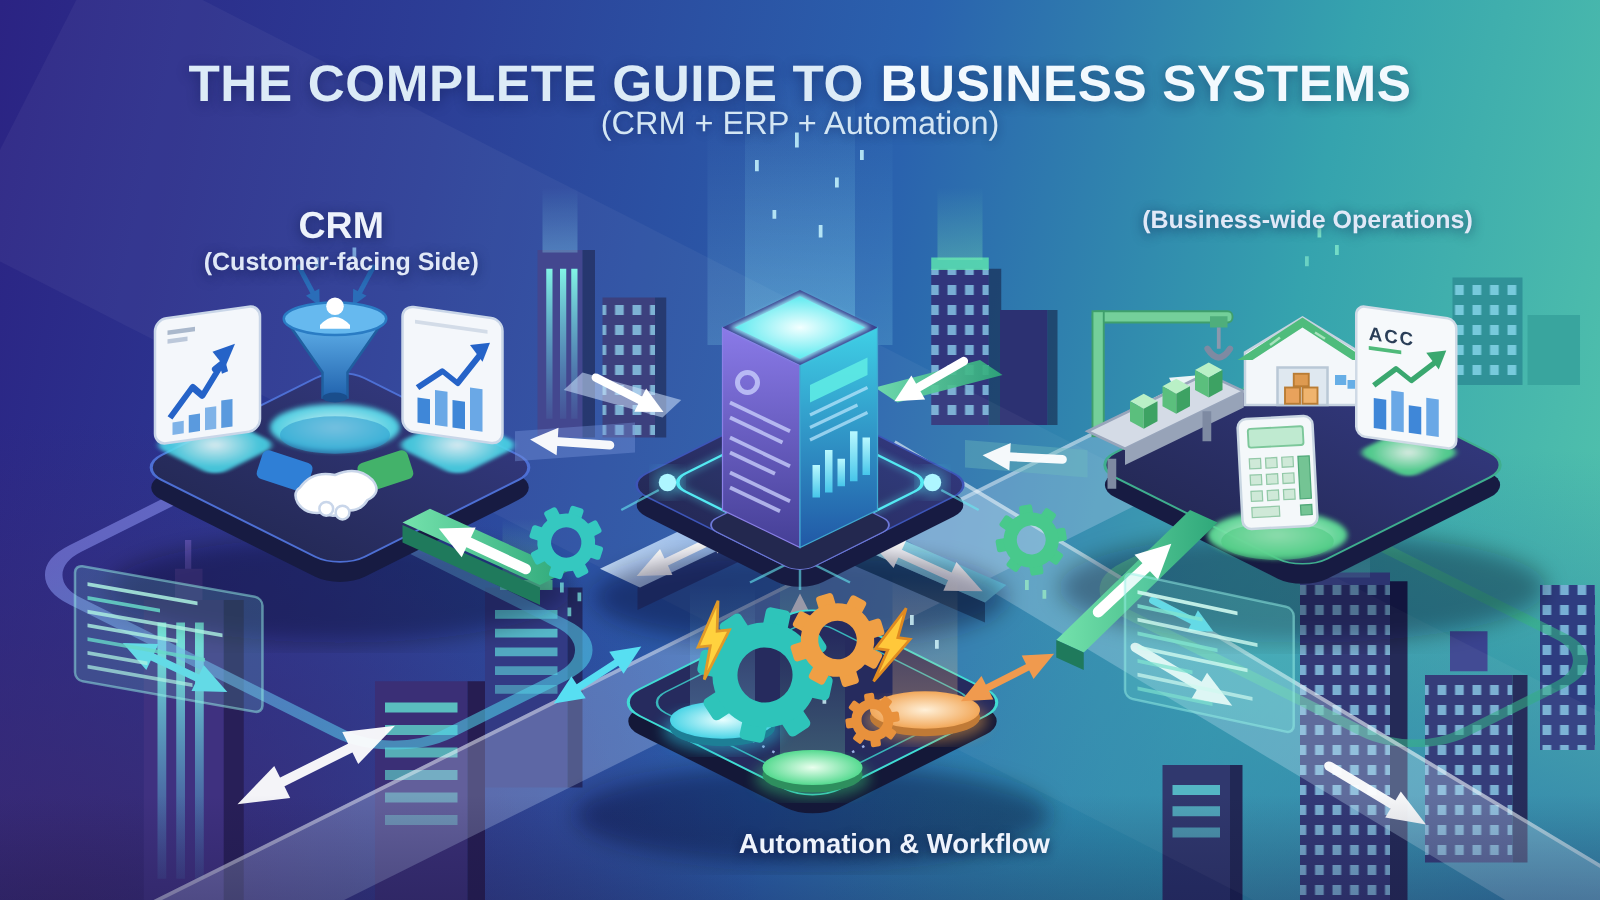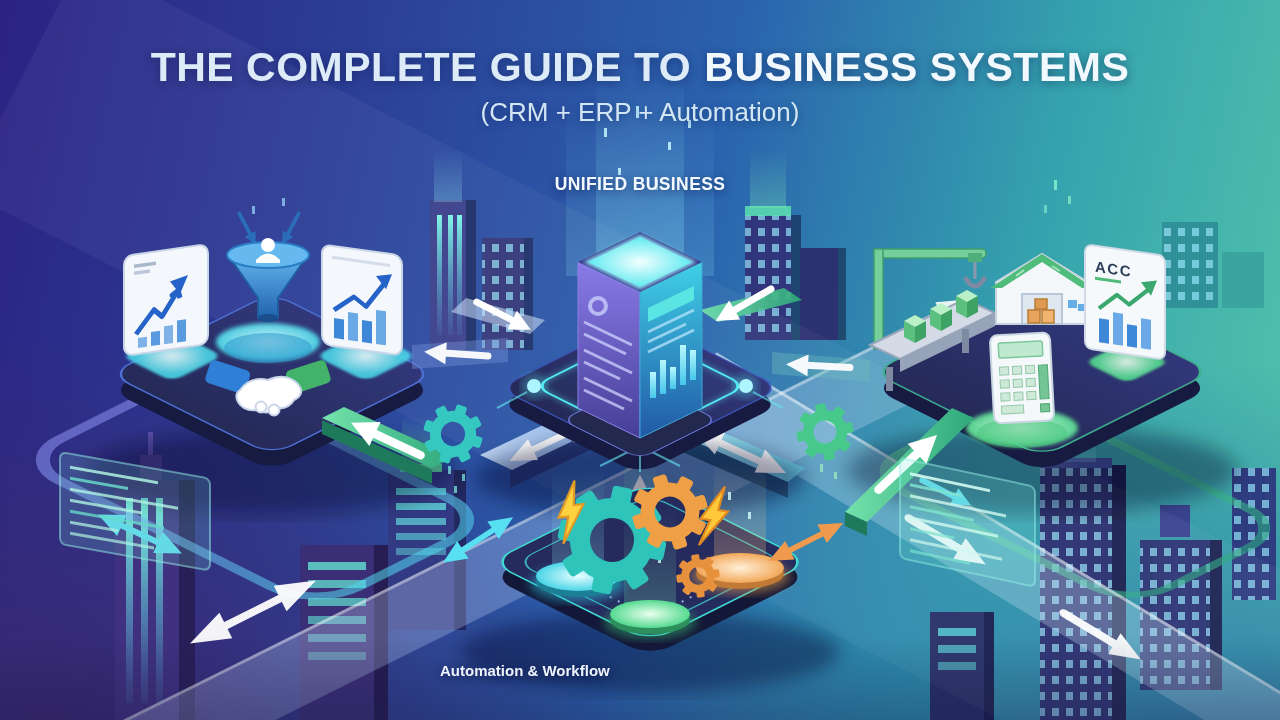--- a/index.html
+++ b/index.html
@@ -13,34 +13,34 @@
   }
   .scene{position:absolute;left:0;top:0;width:1280px;height:720px;}
   .title{
     position:absolute;left:0;top:44px;width:1280px;text-align:center;
     color:#dcebf7;font-size:41px;letter-spacing:.5px;
     text-shadow:0 2px 10px rgba(10,20,70,.45);
   }
   .t-pre{font-weight:600;margin-right:.32em;}
   .t-hi{font-weight:800;color:#f2f9fe;}
   .subtitle{
-    position:absolute;left:0;top:97px;width:1280px;text-align:center;
+    position:absolute;left:0;top:83px;width:1280px;text-align:center;
     color:#d3e6f4;font-size:26px;font-weight:500;
     text-shadow:0 2px 8px rgba(10,20,70,.4);
   }
   .lbl{position:absolute;text-align:center;color:#edf2fb;text-shadow:0 2px 9px rgba(12,22,70,.6);}
   .lbl-main{font-size:30px;font-weight:800;}
   .lbl-sub{font-size:20px;font-weight:700;margin-top:1px;color:#e0e8f7;}
   .crm-lbl{left:108px;top:164px;width:330px;}
   .erp-lbl{left:876px;top:164px;width:340px;}
   .uni-lbl{left:470px;top:172px;width:340px;}
   .uni-line{font-size:17.5px;font-weight:800;letter-spacing:.4px;line-height:25px;color:#f4f9ff;}
   .auto-lbl{
-    position:absolute;left:440px;top:662px;width:400px;text-align:left;
-    color:#eef3fc;font-size:15px;font-weight:800;
+    position:absolute;left:440px;top:662px;width:400px;text-align:right;
+    color:#eef3fc;font-size:22px;font-weight:800;
     text-shadow:0 2px 8px rgba(10,18,60,.65);
   }
   svg text{font-family:"Liberation Sans", sans-serif;}
 </style>
 </head>
 <body>
 
 <div class="stage">
 
 <svg class="scene" viewBox="0 0 1280 720">
@@ -603,23 +603,27 @@
 </g>
 
 <rect x="0" y="636" width="1280" height="84" fill="url(#fogGrad)" opacity="0.5"></rect>
 </svg>
 
 <div class="title">
   <span class="t-pre">THE COMPLETE GUIDE TO</span><span class="t-hi">BUSINESS SYSTEMS</span>
 </div>
 <div class="subtitle">(CRM + ERP + Automation)</div>
 
+<div class="lbl crm-lbl">
+  <div class="lbl-main">CRM</div>
+  <div class="lbl-sub">(Customer-facing Side)</div>
+</div>
 
 <div class="lbl uni-lbl">
-  <div class="uni-line">UNIFIED BUSINESS</div>
 </div>
 
 <div class="lbl erp-lbl">
+  <div class="lbl-sub">(Business-wide Operations)</div>
 </div>
 
 <div class="auto-lbl">Automation &amp; Workflow</div>
 
 </div>
 
 </body></html>

